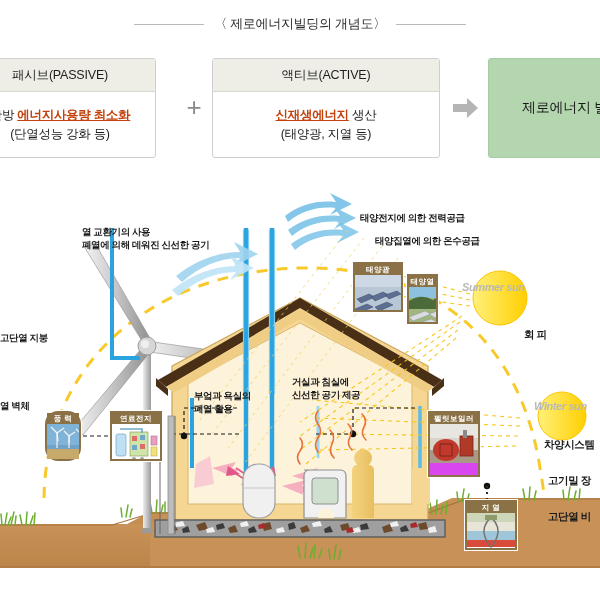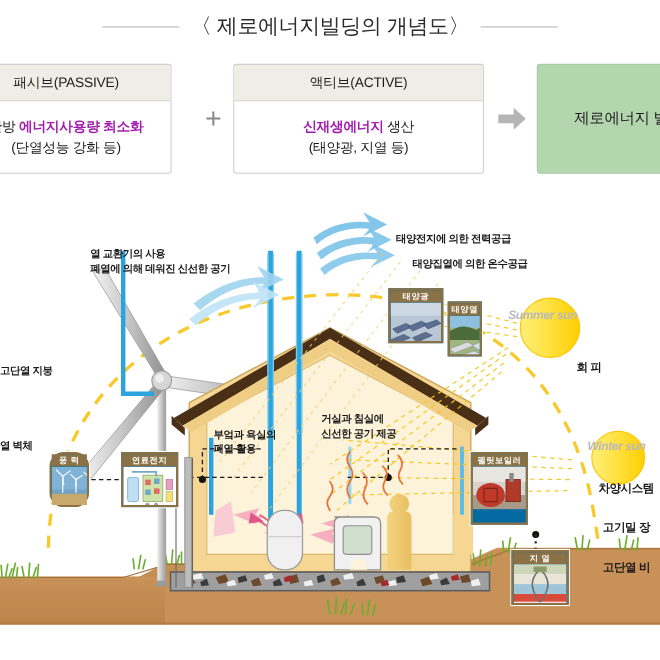--- a/index.html
+++ b/index.html
@@ -12,21 +12,21 @@
   }
   #page { position: relative; width: 600px; height: 600px; background: #fff; }
 
   
   #title-row {
     position: absolute; left: 0; top: 12px; width: 600px; height: 24px;
     display: flex; align-items: center; justify-content: center; gap: 10px;
   }
   .title-rule { height: 1px; background: #b9b9b9; flex: 0 0 70px; }
   #title-text {
-    font-size: 19px; color: #2b2b2b; letter-spacing: -0.3px;
+    font-size: 13px; color: #2b2b2b; letter-spacing: -0.3px;
     white-space: nowrap; font-weight: 400;
   }
 
   
   #flow { position: absolute; left: 0; top: 58px; width: 512px; height: 108px; }
   .fbox {
     position: absolute; top: 0; height: 100px;
     border: 1px solid #cfcfcf; border-radius: 3px;
     background: #ffffff; overflow: hidden;
   }
@@ -35,21 +35,21 @@
     display: flex; align-items: center; justify-content: center;
     font-size: 12.5px; color: #1e1e1e; letter-spacing: -0.2px;
   }
   .fbox .fbody {
     height: 66px; display: flex; flex-direction: column;
     align-items: center; justify-content: center; gap: 2px;
     padding: 0 6px;
   }
   .fbody .l1 { font-size: 12.5px; color: #1a1a1a; letter-spacing: -0.3px; white-space: nowrap; }
   .fbody .l2 { font-size: 12.5px; color: #1a1a1a; letter-spacing: -0.3px; white-space: nowrap; }
-  .hl { color: #a21caf; font-weight: bold; }
+  .hl { color: #c2410c; font-weight: bold; text-decoration: underline; }
 
   #box-passive { left: -36px; width: 192px; }
   #box-active  { left: 212px; width: 228px; }
   #box-result  {
     left: 488px; width: 148px; background: #b4d6af; border: 1px solid #a6cda1;
     display: flex; align-items: center; justify-content: center;
   }
   #box-result .rtext {
     font-size: 14px; color: #1a1a1a; letter-spacing: -0.3px; white-space: nowrap;
     padding-left: 6px;
@@ -68,21 +68,21 @@
 
   .lab {
     position: absolute; font-size: 9.5px; color: #1a1a1a;
     letter-spacing: -0.4px; line-height: 12.5px; white-space: nowrap;
     font-weight: bold;
   }
   .lab.sun { color: #b9b9b9; font-size: 11px; font-style: italic; font-weight: bold; }
 
   
   .card {
-    position: absolute; border: 2px solid #8a7246; background: #0369a1;
+    position: absolute; border: 2px solid #8a7246; background: #d946ef;
     box-shadow: 0 0 0 1px #fff;
   }
   .card .cap {
     height: 11px; background: #8a7246; color: #fff;
     font-size: 7.5px; font-weight: bold; letter-spacing: 0.5px;
     display: flex; align-items: center; justify-content: center;
   }
   .card .pic { width: 100%; height: calc(100% - 11px); position: relative; overflow: hidden; }
 </style>
 </head>

